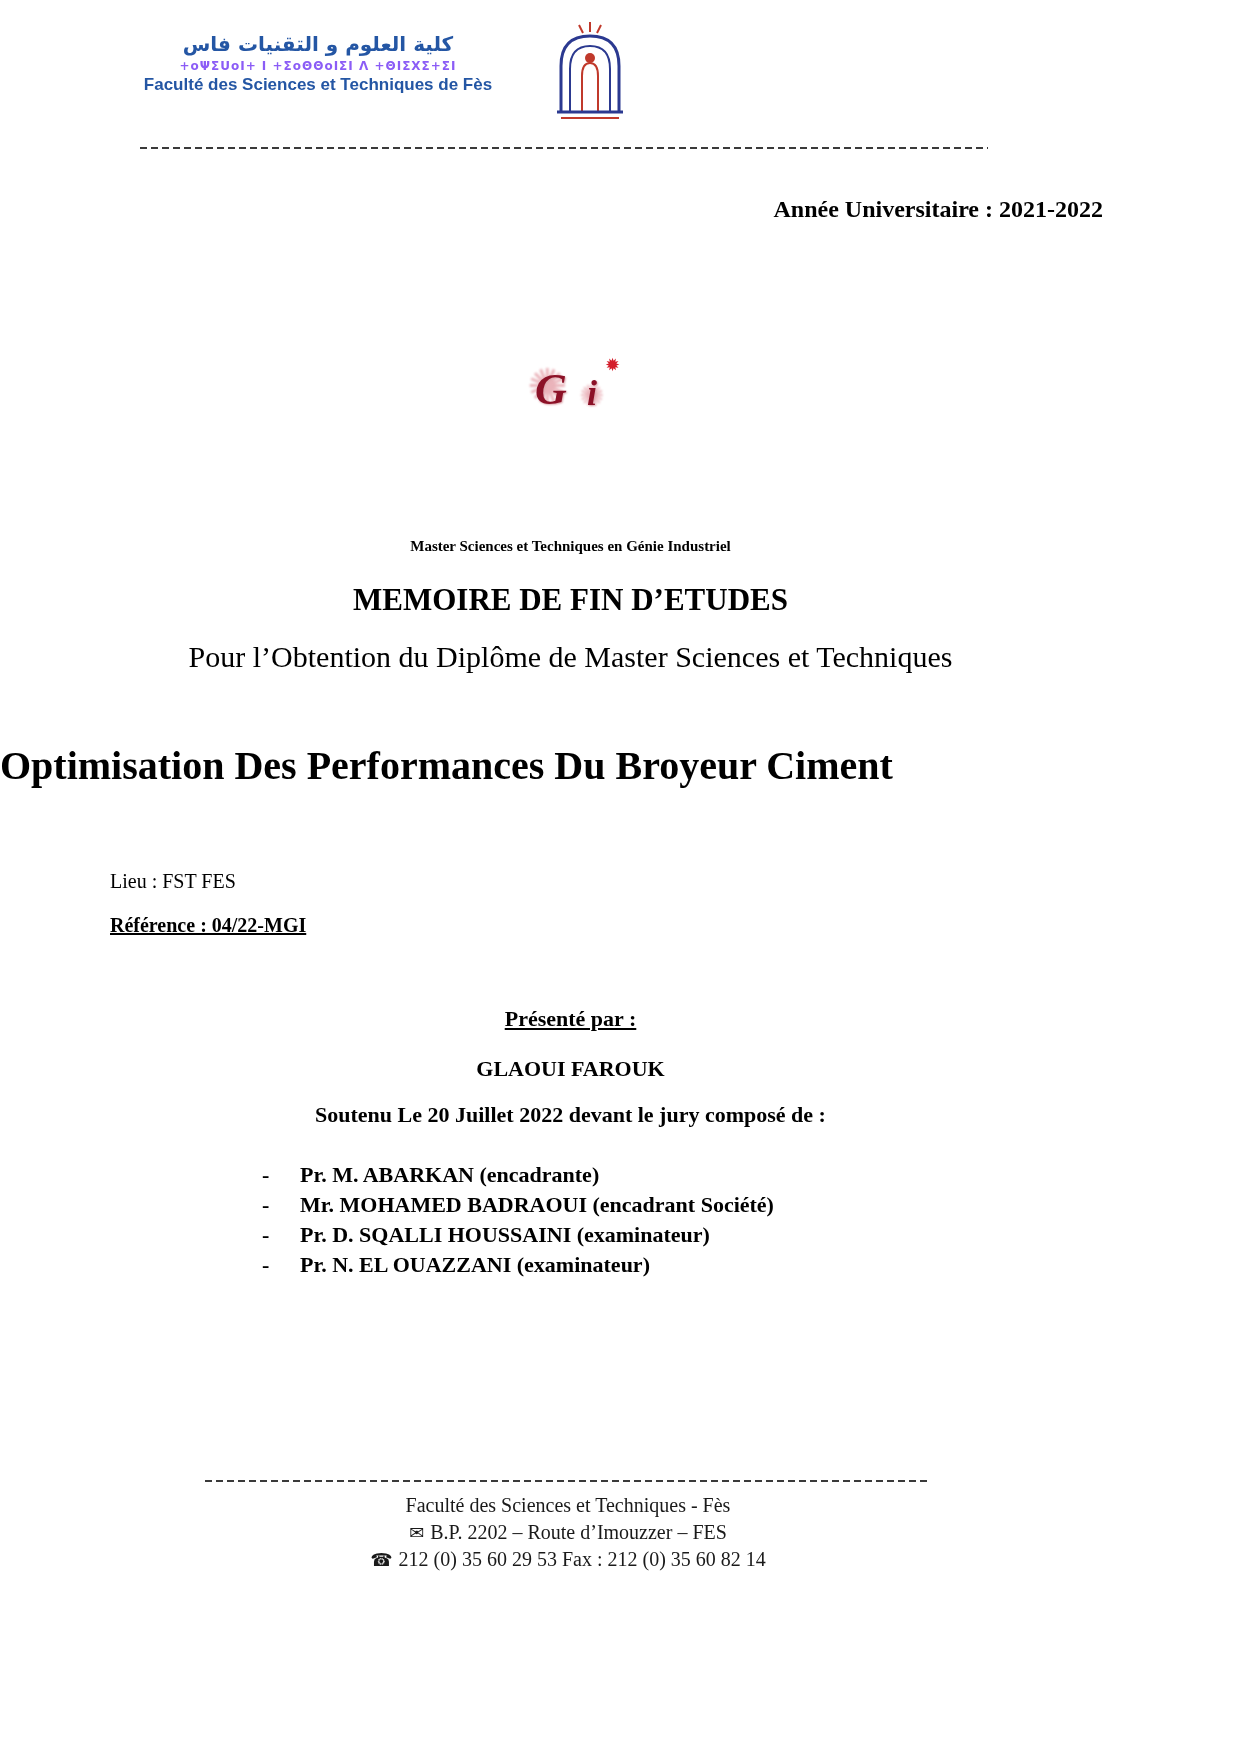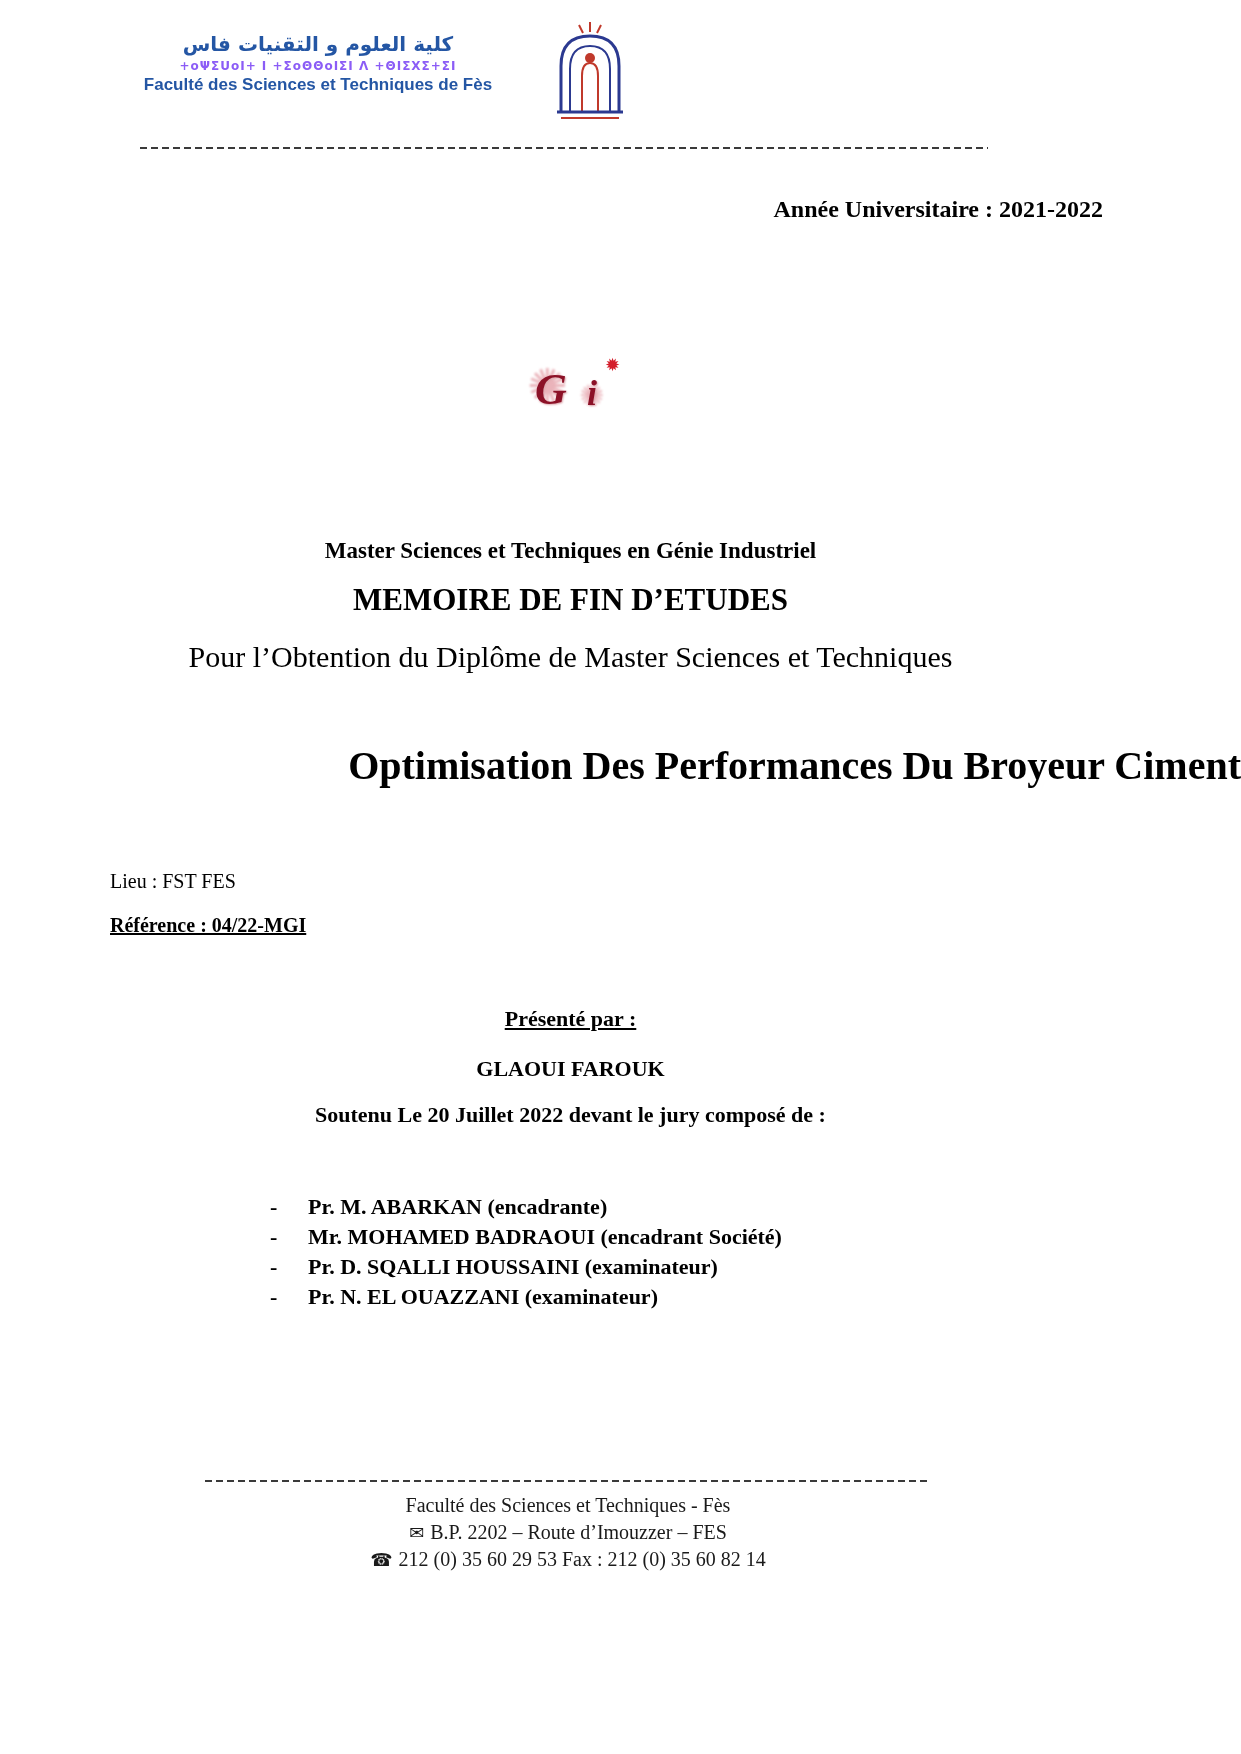--- a/index.html
+++ b/index.html
@@ -38,34 +38,34 @@
   .gi { top:358px; left:527px; width:120px; height:76px; }
   .gi span { position:absolute; }
   .gi-gear { font-family:"DejaVu Sans", sans-serif; color:#eab3ba; filter:blur(1.2px); }
   .gi-gear-1 { left:0;  top:0;  font-size:48px; }
   .gi-gear-2 { left:52px; top:20px; font-size:30px; }
   .gi-g { left:8px;  top:6px;  font:italic 700 44px "Liberation Serif", serif; color:#8c1127; text-shadow:1px 1px 2px #dca8ae; }
   .gi-i { left:60px; top:14px; font:italic 700 36px "Liberation Serif", serif; color:#8c1127; text-shadow:1px 1px 2px #dca8ae; }
   .gi-star { left:78px; top:-4px; font-family:"DejaVu Sans", sans-serif; font-size:18px; color:#d41f2c; }
 
   
-  .program { top:538px; font-size:23px; font-weight:bold; }
+  .program { top:538px; font-size:15px; font-weight:bold; }
   .memoire { top:582px; font-size:31px; font-weight:bold; }
   .diploma { top:640px; font-size:30px; }
-  .thesis  { top:742px; left:0; right:0; text-align:right; font-size:40px; font-weight:bold;padding-left:9px; }
+  .thesis  { top:742px; left:0; right:0; text-align:left; font-size:40px; font-weight:bold; }
 
   .location  { top:870px; left:110px; font-size:20px; font-weight:normal; }
   .reference { top:914px; left:110px; font-size:20px; font-weight:bold; text-decoration:underline; }
 
   .presented { top:1006px; font-size:22px; font-weight:bold; text-decoration:underline; }
   .author    { top:1056px; font-size:22px; font-weight:bold; }
   .defense   { top:1102px; font-size:22px; font-weight:bold; }
 
   
-  .jury { top:1192px; left:262px;margin-left:8px; }
+  .jury { top:1160px; left:262px; }
   .jury-item { font-size:22px; font-weight:bold; line-height:30px; white-space:nowrap; }
   .jury-item .dash { display:inline-block; width:38px; }
 
   
   .footer { top:1492px; left:0; width:1136px; text-align:center; font-size:20px; line-height:27px; color:#1a1a1a; }
   .icon { font-family:"DejaVu Sans", sans-serif; font-size:18px; margin-right:6px; }
 </style>
 </head>
 <body>
 

